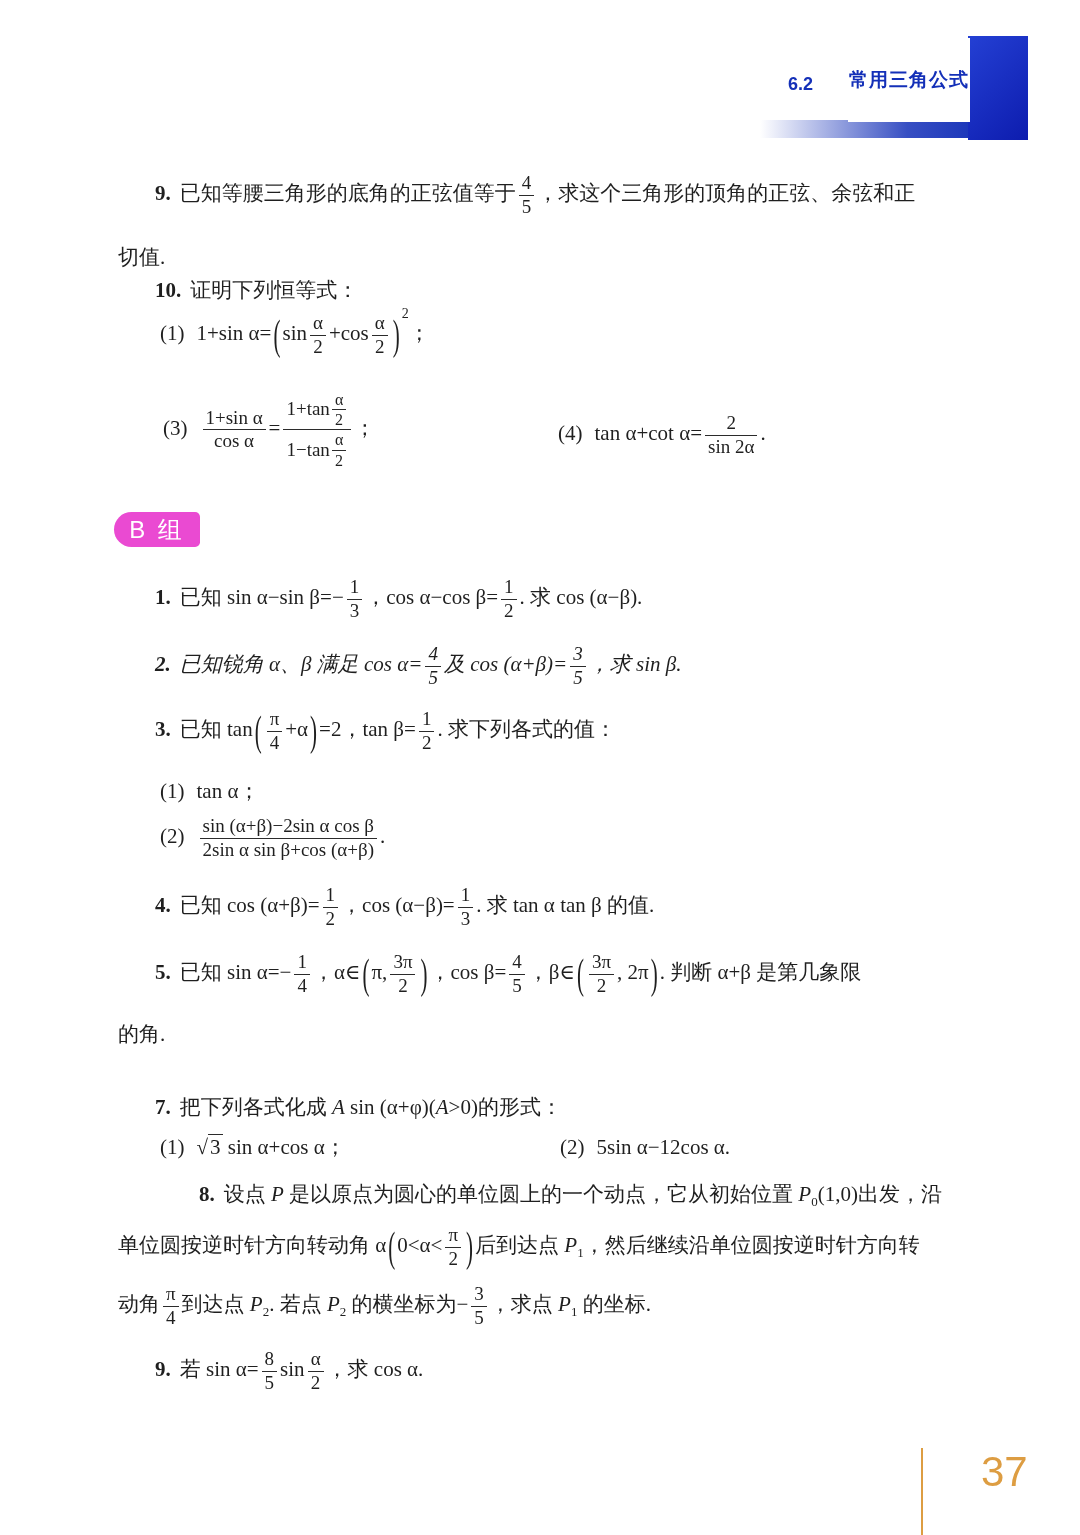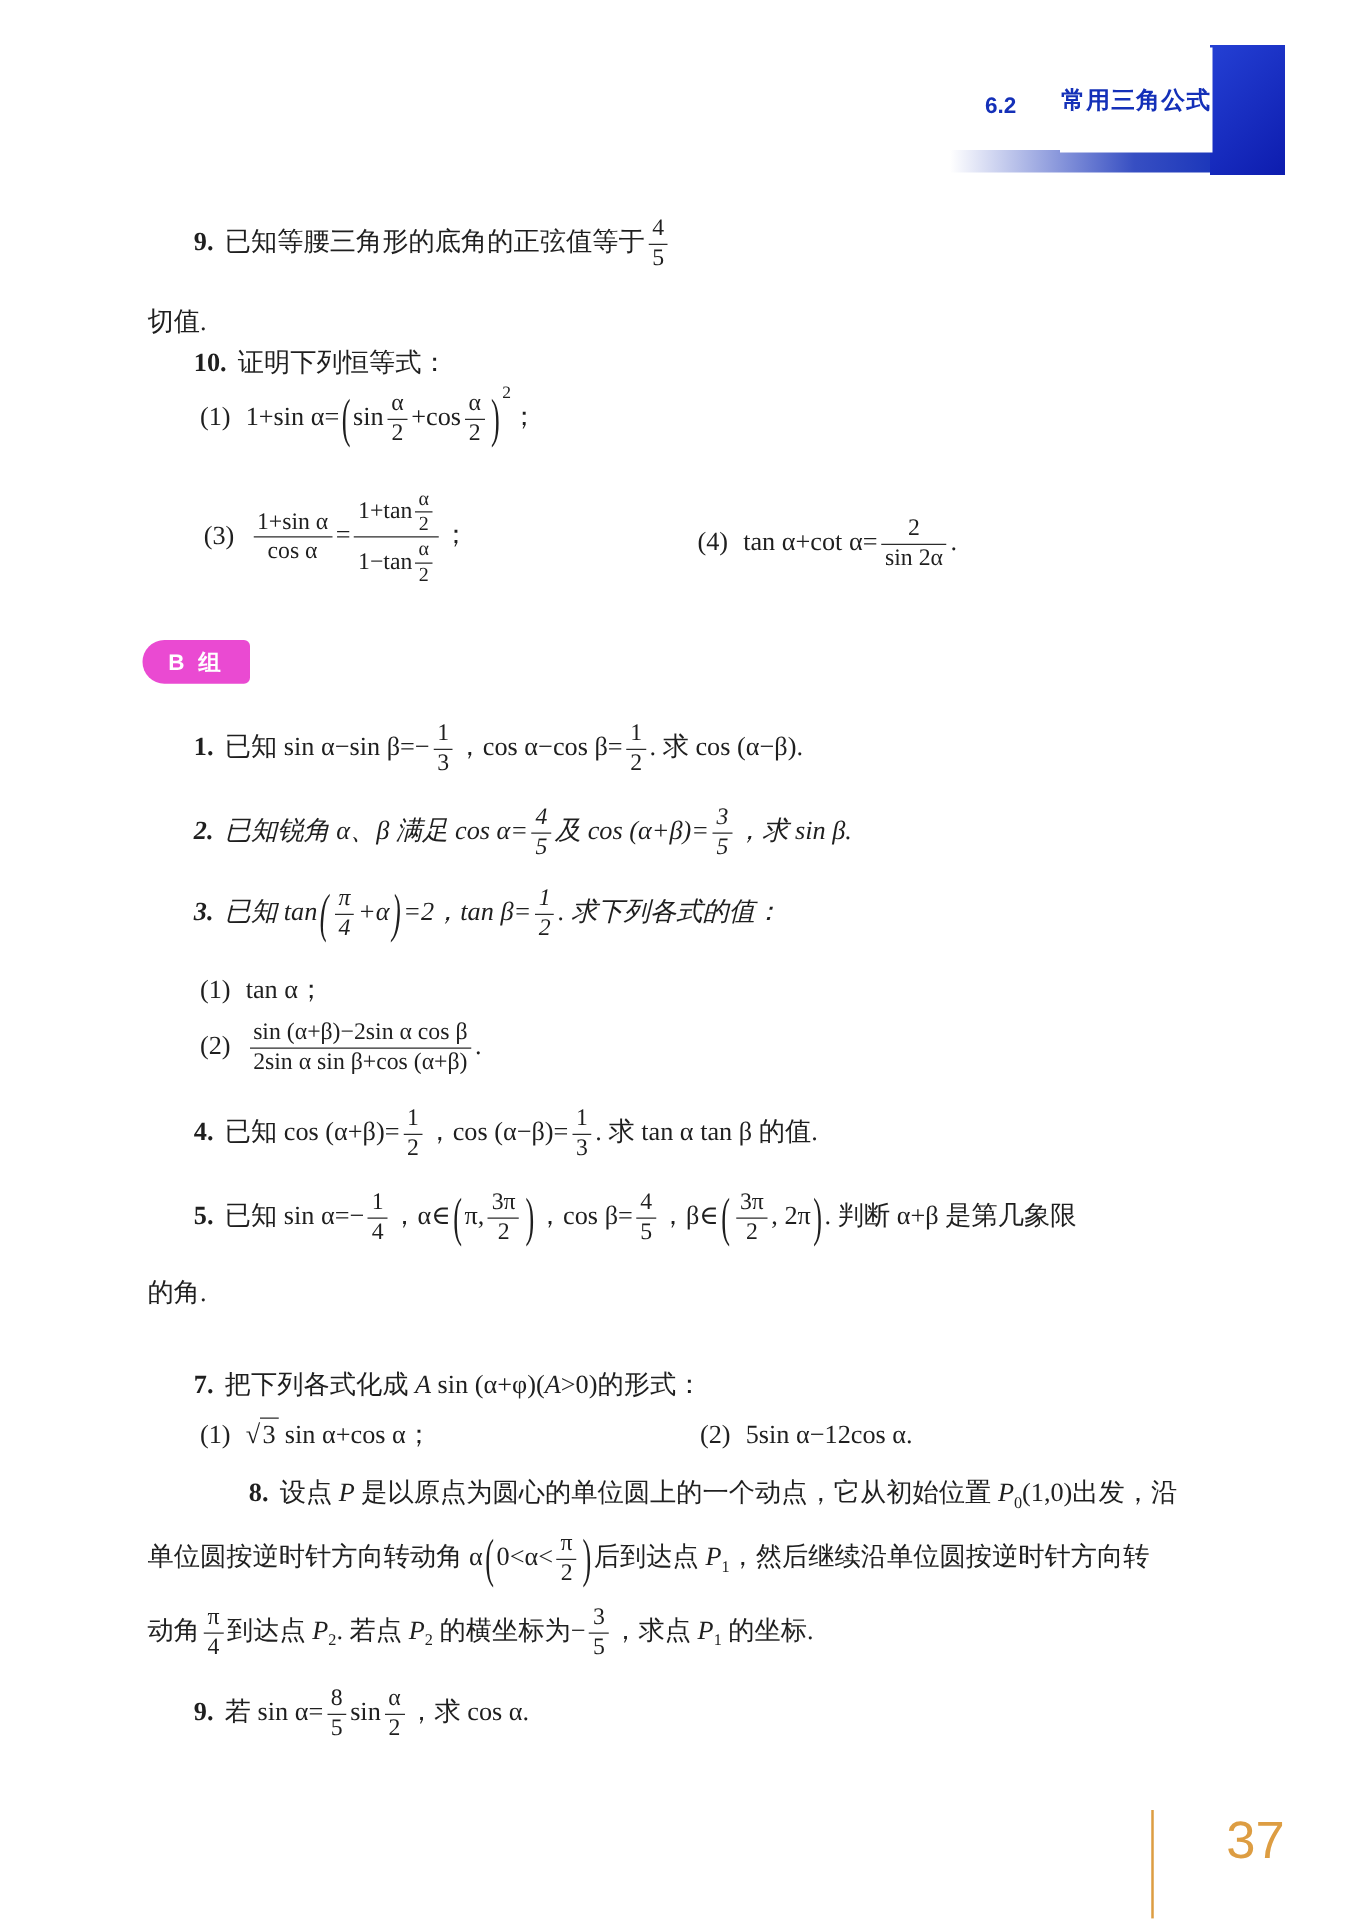--- a/index.html
+++ b/index.html
@@ -29,21 +29,21 @@
            display:flex;align-items:center;justify-content:center;z-index:2;}
   .hdr-title{font-size:19px;font-weight:bold;color:#1430b8;letter-spacing:1px;
              font-family:Liberation Sans, sans-serif;}
   .hdr-block{position:absolute;left:968px;top:36px;width:60px;height:104px;
              background:linear-gradient(135deg,#2440d4 0%,#0d1cae 100%);z-index:1;}
   .hdr-bar{position:absolute;left:760px;top:120px;width:268px;height:18px;
            background:linear-gradient(to right,rgba(20,48,184,0) 0%,rgba(20,48,184,.85) 55%,#1430b8 85%);}
   
   .badge{position:absolute;left:114px;top:512px;width:86px;height:35px;background:#ea4ad2;
          border-radius:18px 5px 5px 18px;display:flex;align-items:center;justify-content:center;}
-  .badge span{color:#fff;font-weight:bold;font-size:18px;letter-spacing:3px;
+  .badge span{color:#fff;font-weight:normal;font-size:24px;letter-spacing:3px;
               font-family:"Liberation Sans",sans-serif;}
   
   .foot-rule{position:absolute;left:921px;top:1448px;width:2px;height:87px;background:#dd9d42;}
   .foot-num{position:absolute;left:981px;top:1448px;font-size:42px;color:#dd9d42;
             font-family:"Liberation Sans",sans-serif;}
 </style>
 </head>
 <body>
 
 <div class="page">
@@ -52,21 +52,21 @@
   <div class="hdr-block"></div>
   <div class="hdr-num">6.2</div>
   <div class="hdr-box">
     <span class="hdr-title">常用三角公式</span>
   </div>
 
   <div class="abs" style="left:155px;top:172px;">
     <span class="no">9.</span><span>已知等腰三角形的底角的正弦值等于</span><span class="fr">
         <span class="n">4</span>
         <span class="d">5</span>
-      </span>
+      </span><span>，求这个三角形的顶角的正弦、余弦和正</span>
   </div>
   <div class="abs" style="left:118px;top:243px;">
     <span>切值.</span>
   </div>
 
   <div class="abs" style="left:155px;top:276px;">
     <span class="no">10.</span><span>证明下列恒等式：</span>
   </div>
 
   <div class="abs" style="left:160px;top:312px;">
@@ -124,21 +124,21 @@
   <div class="abs" style="left:155px;top:643px;font-style:italic;">
     <span class="no">2.</span><span>已知锐角 α、β 满足 cos α=</span><span class="fr">
         <span class="n">4</span>
         <span class="d">5</span>
       </span><span>及 cos (α+β)=</span><span class="fr">
         <span class="n">3</span>
         <span class="d">5</span>
       </span><span>，求 sin β.</span>
   </div>
 
-  <div class="abs" style="left:155px;top:708px;font-style:italic;">
+  <div class="abs" style="left:155px;top:708px;">
     <span class="no">3.</span><span>已知 tan</span><span class="bp">(</span><span class="fr">
         <span class="n">π</span>
         <span class="d">4</span>
       </span><span>+α</span><span class="bp">)</span><span>=2，tan β=</span><span class="fr">
         <span class="n">1</span>
         <span class="d">2</span>
       </span><span>. 求下列各式的值：</span>
   </div>
   <div class="abs" style="left:160px;top:777px;">
     <span class="subno">(1)</span><span>tan α；</span>

